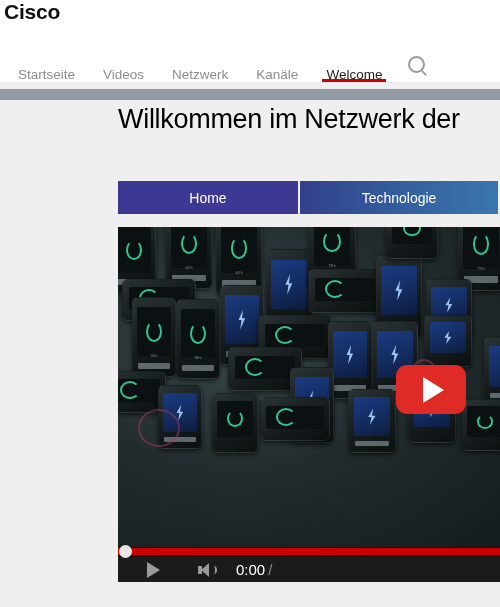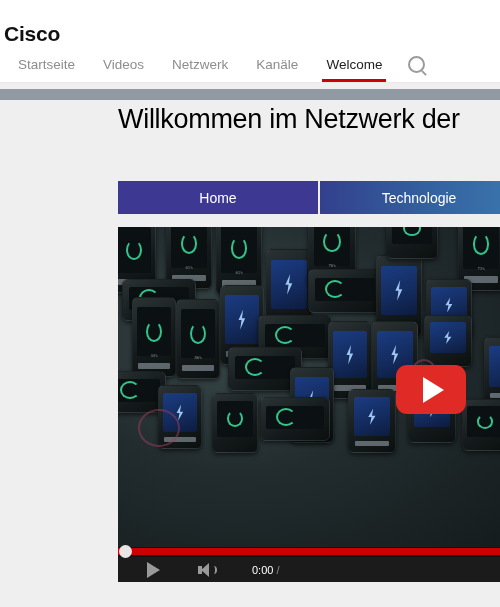--- a/index.html
+++ b/index.html
@@ -13,21 +13,21 @@
     font-family: "Liberation Sans", sans-serif;
     overflow: hidden;
     position: relative;
   }
 
   
   .channel-header {
     height: 46px;
     background: #ffffff;
     display: flex;
-    align-items: flex-end;
+    align-items: flex-start;
     padding-left: 4px;
     box-sizing: border-box;
   }
   .channel-title {
     font-size: 21px;
     font-weight: bold;
     color: #111111;
     letter-spacing: -0.2px;
   }
 
@@ -37,21 +37,21 @@
     background: #ffffff;
     display: flex;
     align-items: stretch;
     padding-left: 4px;
     box-sizing: border-box;
     border-bottom: 1px solid #e8e8e8;
     position: relative;
   }
   .nav-item {
     display: flex;
-    align-items: center;
+    align-items: flex-end;
     padding: 0 14px;
     font-size: 13.5px;
     color: #8d8d8d;
     cursor: pointer;
     position: relative;
     white-space: nowrap;
   }
   .nav-item.active {
     color: #222222;
     font-weight: normal;
@@ -130,21 +130,21 @@
     height: 33px;
     display: flex;
     align-items: center;
     justify-content: center;
     color: #ffffff;
     font-size: 14px;
     cursor: pointer;
     box-sizing: border-box;
   }
   .section-tab.home {
-    width: 200px;
+    width: 180px;
     background: #3d3892;
     margin-right: 2px;
   }
   .section-tab.tech {
     width: 198px;
     background: linear-gradient(to right, #33408d 0%, #33619f 55%, #3b76ae 100%);
   }
 
   
   .video-player {
@@ -334,22 +334,22 @@
     border-bottom: 7px solid transparent;
   }
   .ctrl-vol .wave {
     position: absolute;
     left: 12px; top: 3px;
     width: 5px; height: 8px;
     border-right: 2px solid #9a9a9a;
     border-radius: 50%;
   }
   .time-display {
-    margin-left: 36px;
-    font-size: 11px;
+    margin-left: 20px;
+    font-size: 15px;
     color: #ffffff;
     font-family: "Liberation Sans", sans-serif;
   }
   .time-display .slash {
     color: #8c8c8c;
     margin-left: 3px;
   }
 
   .bottom-fill {
     position: absolute;

